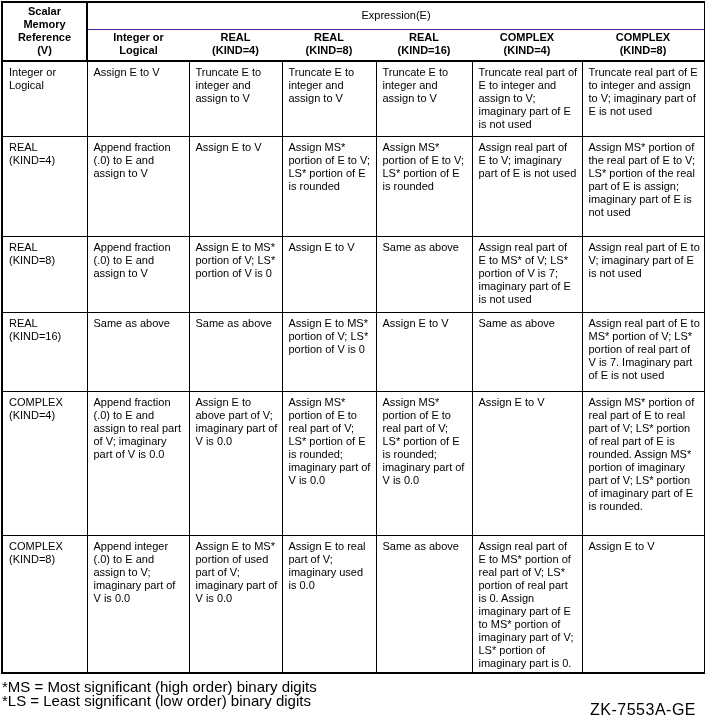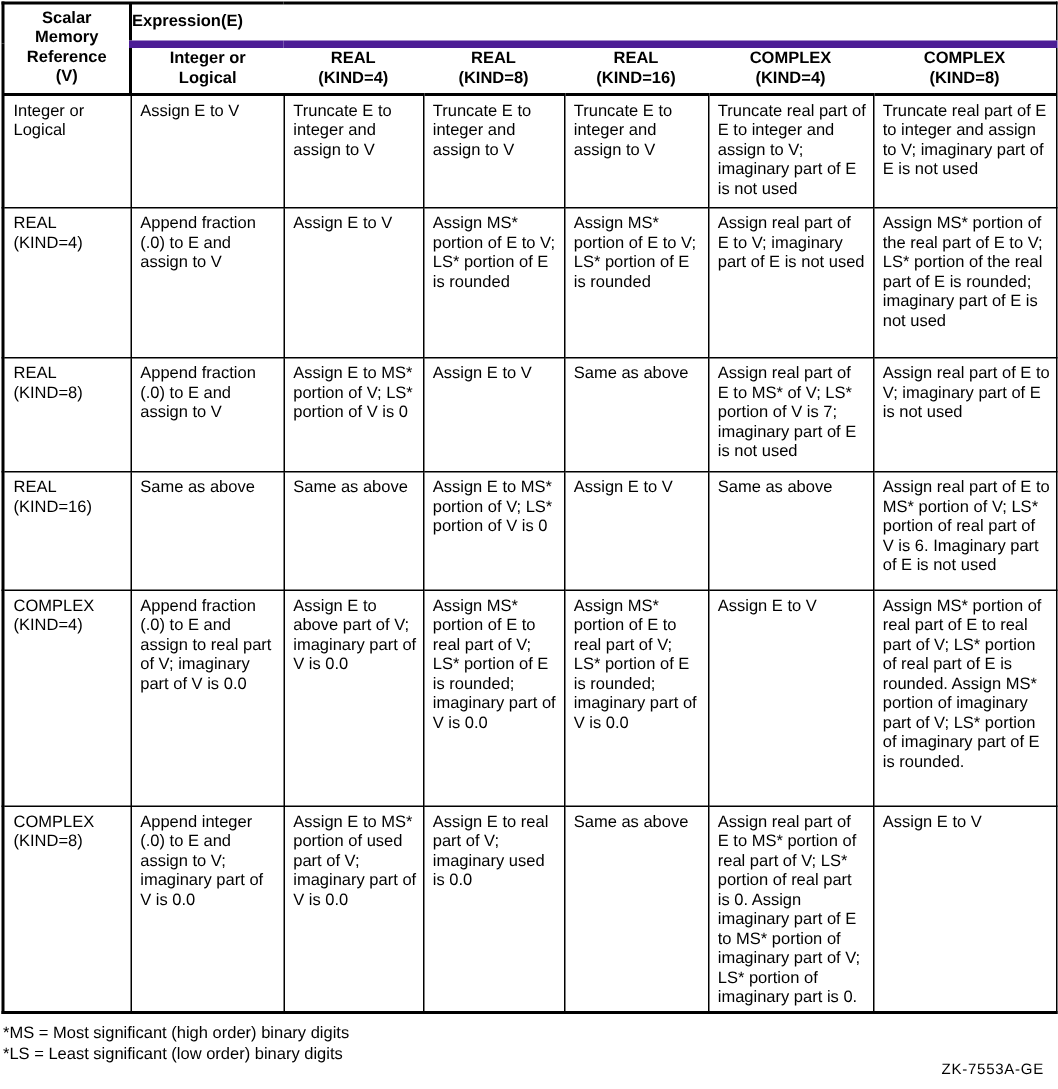--- a/index.html
+++ b/index.html
@@ -26,24 +26,24 @@
   th.corner {
     border-right: 2px solid #000;
     border-bottom: 2px solid #000;
     font-weight: bold;
     text-align: center;
     vertical-align: middle;
     white-space: pre-line;
     padding: 2px 2px;
   }
   th.expr {
-    border-bottom: 5px solid #4c1d95;
+    border-bottom: 1px solid #4c1d95;
     height: 27px;
-    font-weight: bold;
-    text-align: left;
+    font-weight: normal;
+    text-align: center;
     vertical-align: middle;
     padding: 2px 0;
   }
   tr.subhead th {
     border-bottom: 2px solid #000;
     height: 29px;
     font-weight: bold;
     text-align: center;
     vertical-align: middle;
     white-space: pre-line;
@@ -54,28 +54,28 @@
     vertical-align: top;
     text-align: left;
     padding: 4px 4px 2px 6px;
   }
   tbody td.rowhead {
     white-space: pre-line;
     border-left: none;
   }
   .footnotes {
     margin: 6px 0 0 2px;
-    font-size: 11px;
+    font-size: 15px;
     line-height: 14px;
   }
   .doc-code {
     position: absolute;
     right: 9px;
     bottom: 7px;
-    font-size: 10px;
+    font-size: 16px;
     letter-spacing: 0.5px;
     margin-left: 36px;
   }
 </style>
 </head>
 <body>
 
 <table class="conv">
   <colgroup>
     <col style="width:85px">
@@ -121,41 +121,41 @@
       <td>Truncate real part of E to integer and assign to V; imaginary part of E is not used</td>
     </tr>
     <tr style="height:100px">
       <td class="rowhead">REAL
 (KIND=4)</td>
       <td>Append fraction (.0) to E and assign to V</td>
       <td>Assign E to V</td>
       <td>Assign MS* portion of E to V; LS* portion of E is rounded</td>
       <td>Assign MS* portion of E to V; LS* portion of E is rounded</td>
       <td>Assign real part of E to V; imaginary part of E is not used</td>
-      <td>Assign MS* portion of the real part of E to V; LS* portion of the real part of E is rounded; imaginary part of E is not used</td>
+      <td>Assign MS* portion of the real part of E to V; LS* portion of the real part of E is assign; imaginary part of E is not used</td>
     </tr>
     <tr style="height:76px">
       <td class="rowhead">REAL
 (KIND=8)</td>
       <td>Append fraction (.0) to E and assign to V</td>
       <td>Assign E to MS* portion of V; LS* portion of V is 0</td>
       <td>Assign E to V</td>
       <td>Same as above</td>
       <td>Assign real part of E to MS* of V; LS* portion of V is 7; imaginary part of E is not used</td>
       <td>Assign real part of E to V; imaginary part of E is not used</td>
     </tr>
     <tr style="height:79px">
       <td class="rowhead">REAL
 (KIND=16)</td>
       <td>Same as above</td>
       <td>Same as above</td>
       <td>Assign E to MS* portion of V; LS* portion of V is 0</td>
       <td>Assign E to V</td>
       <td>Same as above</td>
-      <td>Assign real part of E to MS* portion of V; LS* portion of real part of V is 6. Imaginary part of E is not used</td>
+      <td>Assign real part of E to MS* portion of V; LS* portion of real part of V is 7. Imaginary part of E is not used</td>
     </tr>
     <tr style="height:144px">
       <td class="rowhead">COMPLEX
 (KIND=4)</td>
       <td>Append fraction (.0) to E and assign to real part of V; imaginary part of V is 0.0</td>
       <td>Assign E to above part of V; imaginary part of V is 0.0</td>
       <td>Assign MS* portion of E to real part of V; LS* portion of E is rounded; imaginary part of V is 0.0</td>
       <td>Assign MS* portion of E to real part of V; LS* portion of E is rounded; imaginary part of V is 0.0</td>
       <td>Assign E to V</td>
       <td>Assign MS* portion of real part of E to real part of V; LS* portion of real part of E is rounded. Assign MS* portion of imaginary part of V; LS* portion of imaginary part of E is rounded.</td>

